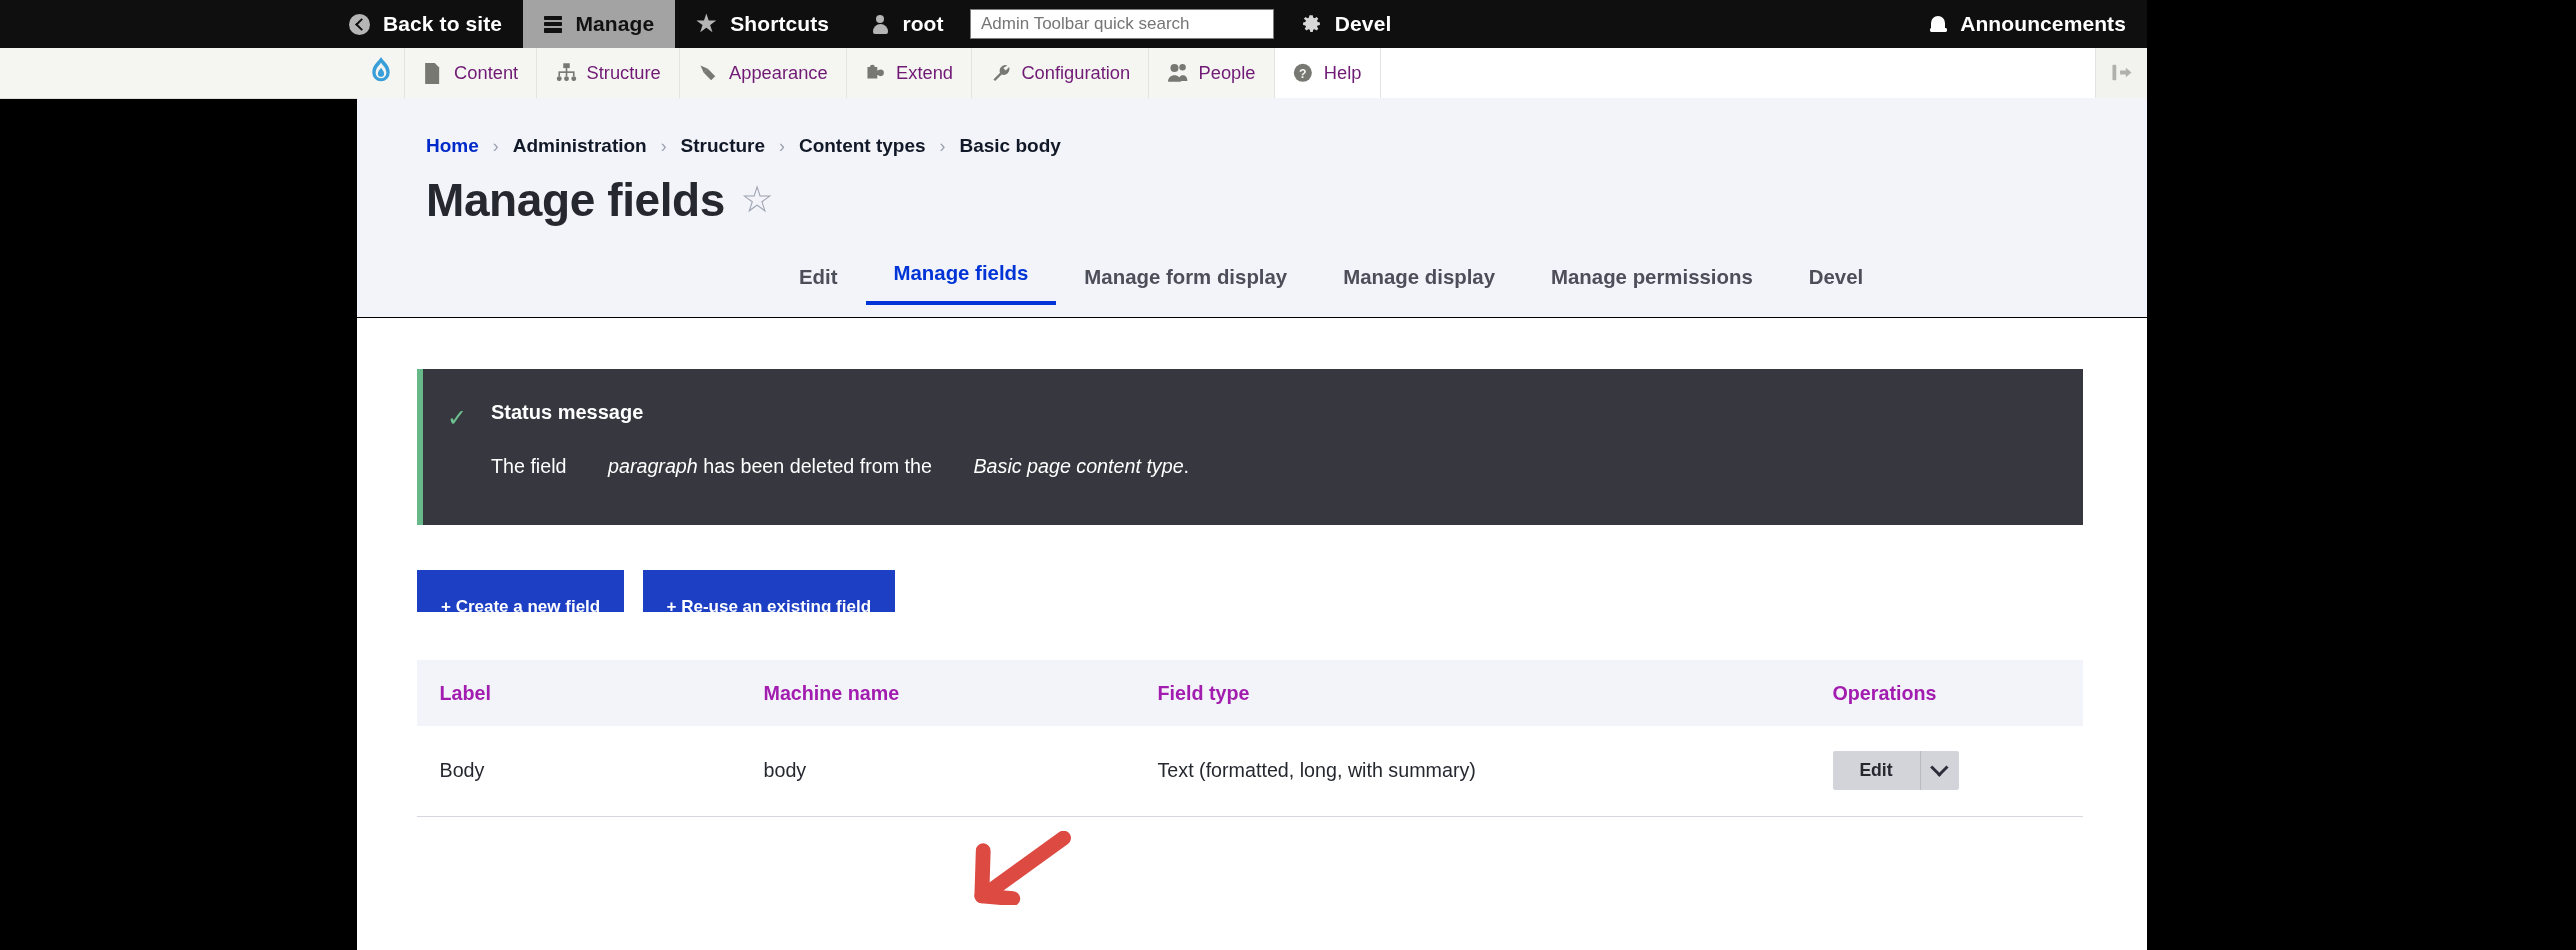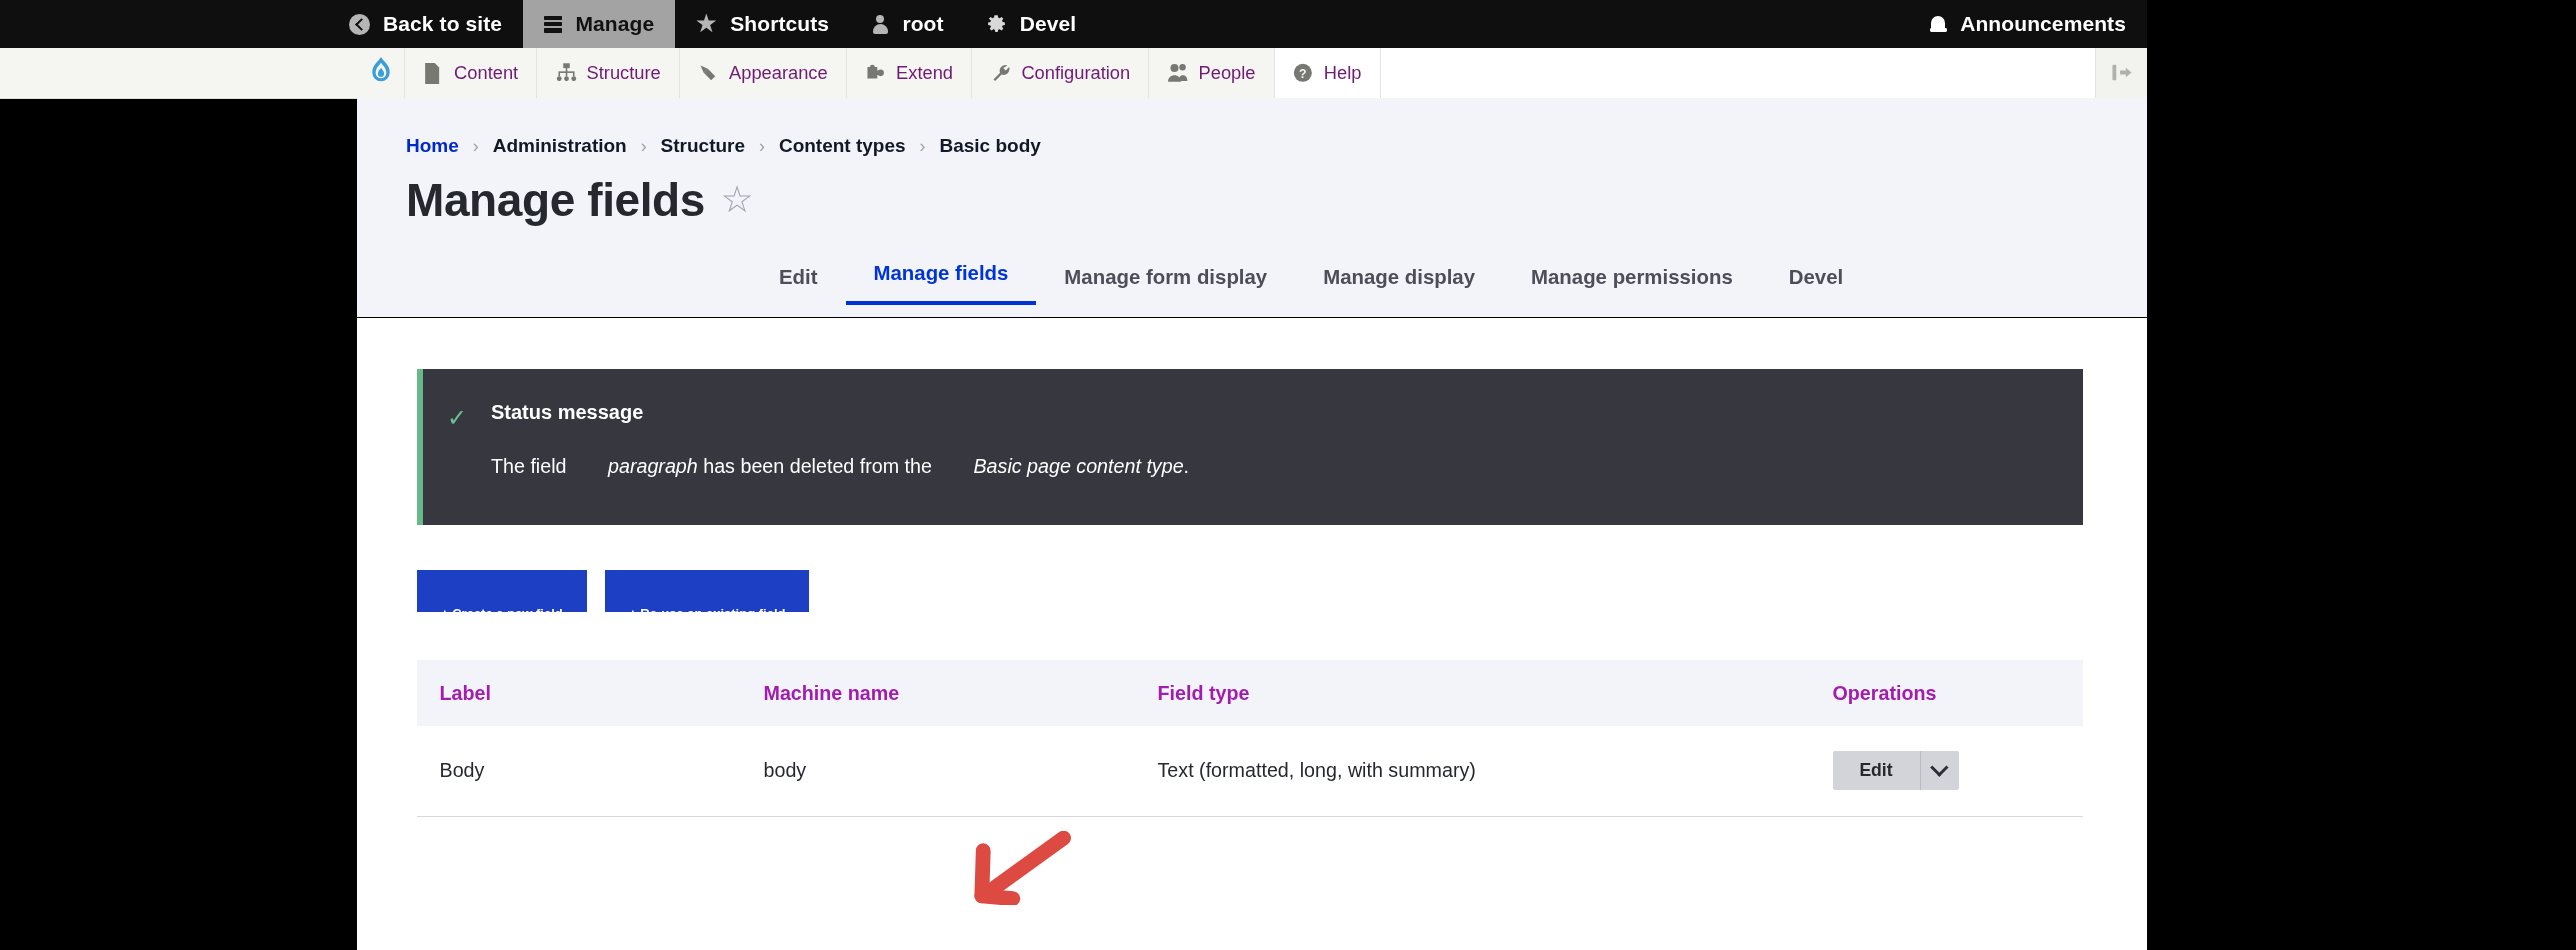--- a/index.html
+++ b/index.html
@@ -149,20 +149,21 @@
   }
   .m-ico { width: 21px; height: 21px; flex: 0 0 auto; position: relative; }
 
   
   .page-head {
     position: absolute;
     left: 357px; top: 98px;
     width: 1790px;
     height: 219px;
     background: #f3f4f9;
+    padding-left: 20px;
   }
   .breadcrumb {
     display: flex; align-items: center;
     gap: 14px;
     padding: 37px 0 0 49px;
     font-size: 19px;
     font-weight: 700;
     color: #111827;
   }
   .crumb-link { color: #0029c9; }
@@ -243,24 +244,24 @@
 
   .actions {
     position: absolute;
     left: 60px; top: 252px;
     display: flex;
     gap: 18.3px;
   }
   .btn-primary {
     background: #1c3fc4;
     color: #ffffff;
-    font-size: 13px;
+    font-size: 17px;
     font-weight: 700;
     border: none;
-    padding: 15px 24px;
+    padding: 8px 24px;
     height: 42px;
     line-height: 58px;
     white-space: nowrap;
     font-family: "Liberation Sans", sans-serif;
   }
 
   
   .table-wrap {
     position: absolute;
     left: 60px; top: 342px;
@@ -366,20 +367,23 @@
   <div class="tb-item">
     <span class="icon-star-tb">★</span>
     <span>Shortcuts</span>
   </div>
 
   <div class="tb-item">
     <span class="icon-user-tb"></span>
     <span>root</span>
   </div>
 
+  <div class="tb-search">
+    <input type="text" placeholder="Admin Toolbar quick search" style="">
+  </div>
 
   <div class="tb-item">
     <span class="icon-gear">
       <svg width="21" height="21" viewBox="0 0 24 24" fill="#d8d8d8">
         <path d="M12 8a4 4 0 100 8 4 4 0 000-8zm0 2.4a1.6 1.6 0 110 3.2 1.6 1.6 0 010-3.2z"></path>
         <path d="M10.6 1.5h2.8l.5 2.6 1.7.7 2.2-1.5 2 2-1.5 2.2.7 1.7 2.6.5v2.8l-2.6.5-.7 1.7 1.5 2.2-2 2-2.2-1.5-1.7.7-.5 2.6h-2.8l-.5-2.6-1.7-.7-2.2 1.5-2-2 1.5-2.2-.7-1.7-2.6-.5v-2.8l2.6-.5.7-1.7L3.2 5.3l2-2 2.2 1.5 1.7-.7.5-2.6z"></path>
       </svg>
     </span>
     <span>Devel</span>
   </div>

